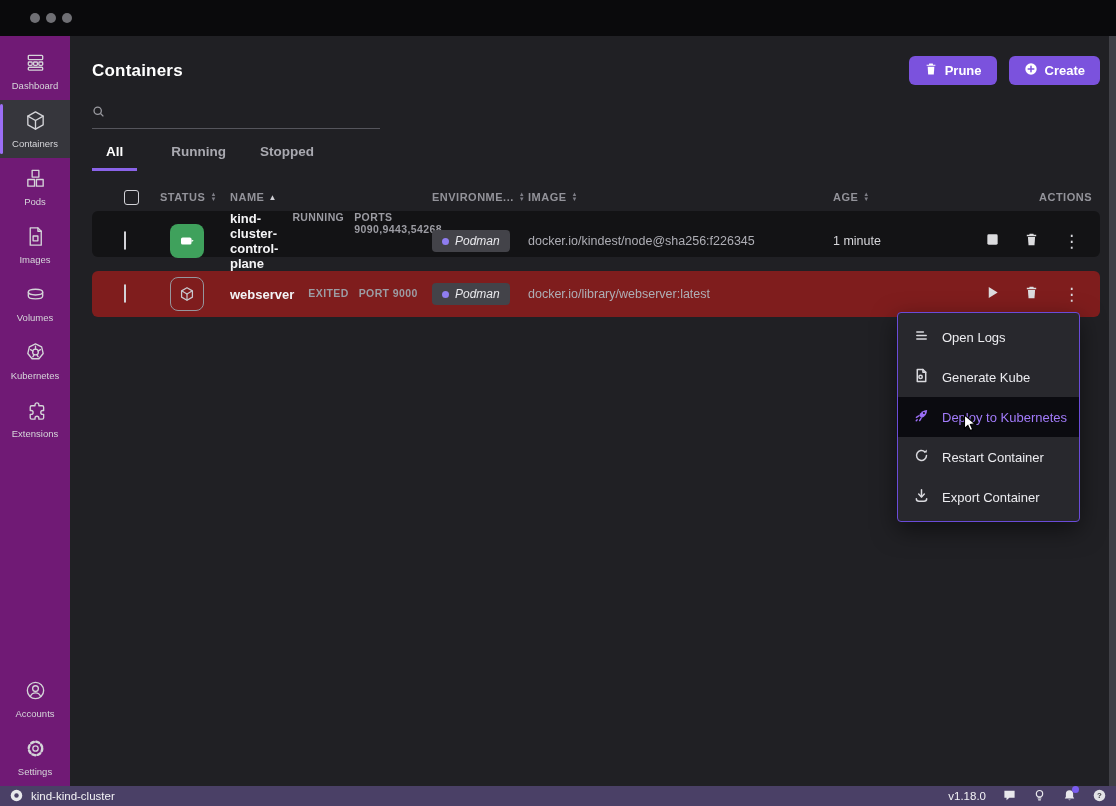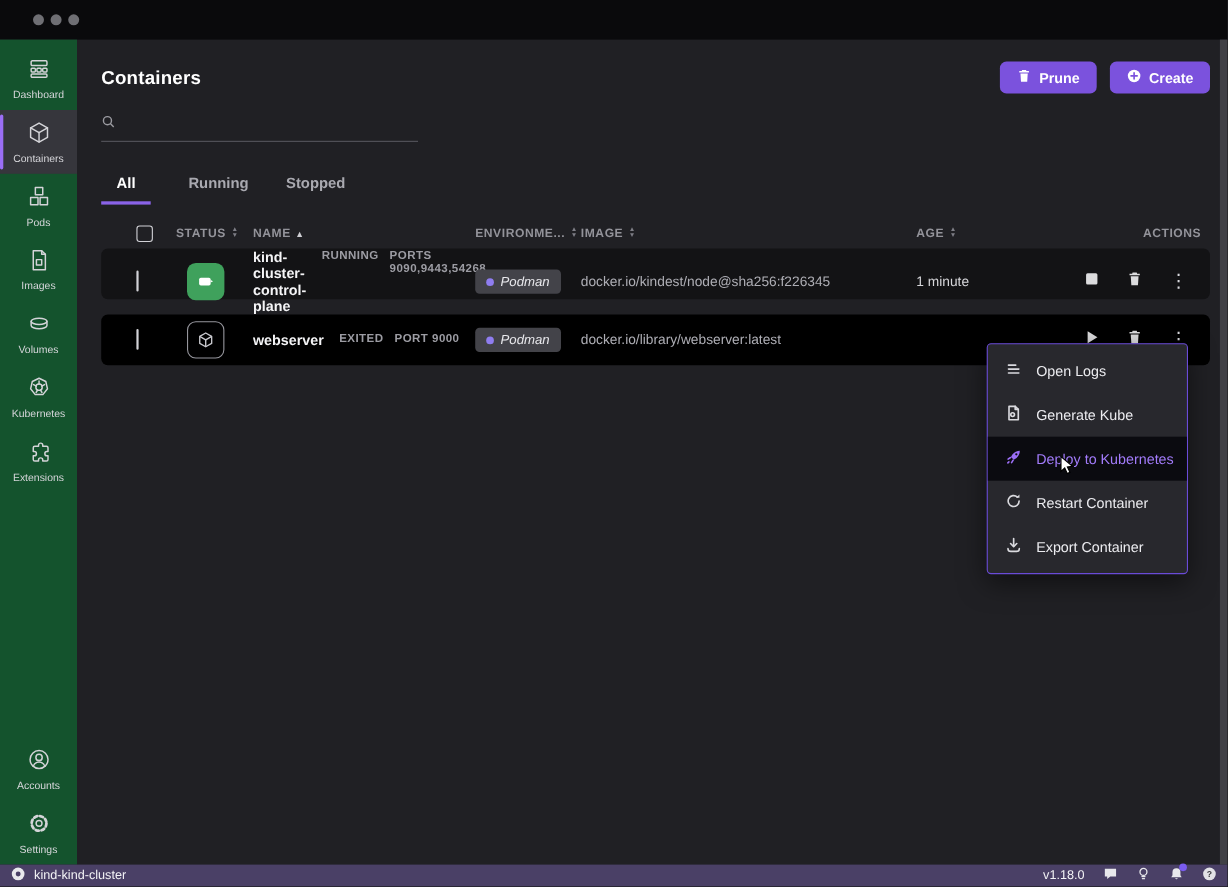--- a/index.html
+++ b/index.html
@@ -9,21 +9,21 @@
 
   
   .titlebar { height:36px; background:#0a0a0c; display:flex; align-items:center; padding-left:30px; }
   .dots { display:flex; gap:6px; }
   .dot { width:10px; height:10px; border-radius:50%; background:#6f6f74; }
 
   
   .app { display:flex; height:750px; }
 
   
-  .sidebar { width:70px; background:#14532d; display:flex; flex-direction:column; padding-top:6px; }
+  .sidebar { width:70px; background:#701a75; display:flex; flex-direction:column; padding-top:6px; }
   .side-item { height:58px; display:flex; flex-direction:column; align-items:center; justify-content:center;
     gap:4px; color:#d6d6da; font-size:9.5px; cursor:pointer; width:100%; position:relative; }
   .side-item svg { width:23px; height:23px; stroke:#d4d4d8; fill:none; stroke-width:1.4; stroke-linejoin:round; stroke-linecap:round; }
   .side-item.active { background:#36363c; }
   .side-item.active::before { content:""; position:absolute; left:0; top:4px; bottom:4px; width:3px; background:#9b6ef5; border-radius:2px; }
   .side-spacer { flex:1; }
 
   
   .main { flex:1; padding:0 16px 0 22px; position:relative; }
   .page-head { display:flex; align-items:center; justify-content:space-between; margin-top:20px; }
@@ -36,37 +36,37 @@
 
   
   .search { margin-top:19px; width:288px; display:flex; align-items:center; gap:8px;
     border-bottom:1px solid #55555c; padding-bottom:6px; }
   .search svg { width:13px; height:13px; stroke:#9a9aa0; fill:none; stroke-width:1.6; }
   .search input { background:transparent; border:none; outline:none; color:#cfcfd4; font-size:13px; width:250px;
     font-family:"Liberation Sans", sans-serif; }
   .search input::placeholder { color:#9a9aa0; }
 
   
-  .tabs { margin-top:30px; display:flex; align-items:flex-end; }
+  .tabs { margin-top:15px; display:flex; align-items:flex-end; }
   .tab { color:#a9a9b0; font-size:13.5px; font-weight:600; padding-bottom:9px; margin-right:34px;
     cursor:pointer; border-bottom:3px solid transparent; }
   .tab.active { color:#ffffff; border-bottom-color:#8a63e8; padding-left:14px; padding-right:14px; }
 
   
   .grid { display:grid; grid-template-columns:68px 70px 202px 96px 305px 139px 1fr; align-items:center; }
   .thead { height:28px; margin-top:12px; color:#93939a; font-size:11px; font-weight:700; letter-spacing:.5px; }
   .th { display:flex; align-items:center; }
   .cb { width:15px; height:15px; border:1.6px solid #d2d2d7; border-radius:3px; margin-left:32px; cursor:pointer; }
   .sort { display:inline-flex; flex-direction:column; font-size:6px; line-height:5px; color:#7e7e86; margin-left:5px; }
   .sort-asc { font-size:8px; color:#d0d0d5; margin-left:4px; }
   .th-actions { justify-content:flex-end; padding-right:8px; }
 
   .row { height:46px; border-radius:6px; margin-bottom:14px; }
   .row.dark { background:#131315; }
-  .row.light { background:#000000; }
+  .row.light { background:#7f1d1d; }
   .statusTile { width:34px; height:34px; border-radius:8px; margin-left:10px; display:flex; align-items:center; justify-content:center; }
   .tile-running { background:#3fa15c; }
   .tile-exited { border:1.6px solid #96969d; }
   .namecell { display:flex; flex-direction:row; gap:14px; }
   .cname { color:#f4f4f6; font-size:13px; font-weight:600; }
   .csub { display:flex; gap:10px; color:#9c9ca3; font-size:10.5px; font-weight:600; letter-spacing:.4px; }
   .badge { display:inline-flex; align-items:center; gap:6px; background:#434349; border-radius:4px;
     height:22px; padding:0 10px; color:#e8e8ec; font-size:12px; width:fit-content;font-style:italic; }
   .badge .pdot { width:7px; height:7px; border-radius:50%; background:#8f7df0; }
   .cimage { color:#aeaeb5; font-size:12.5px; }

